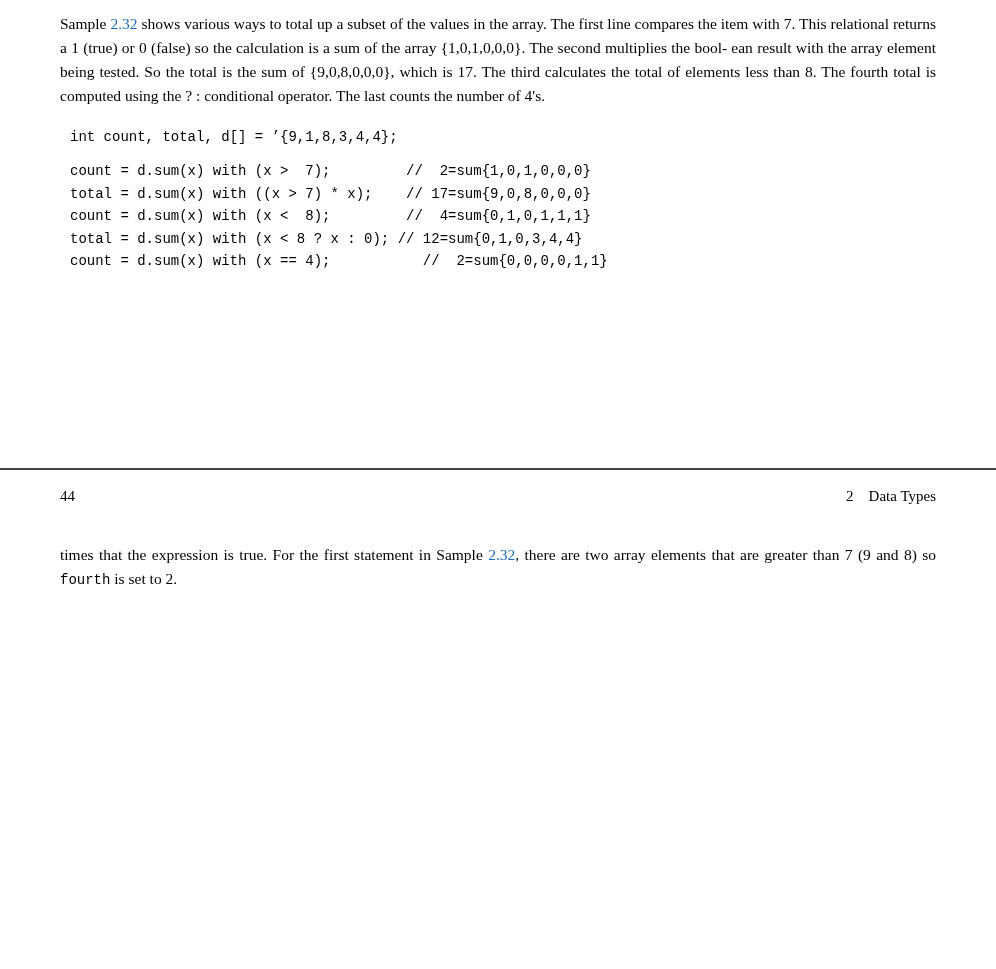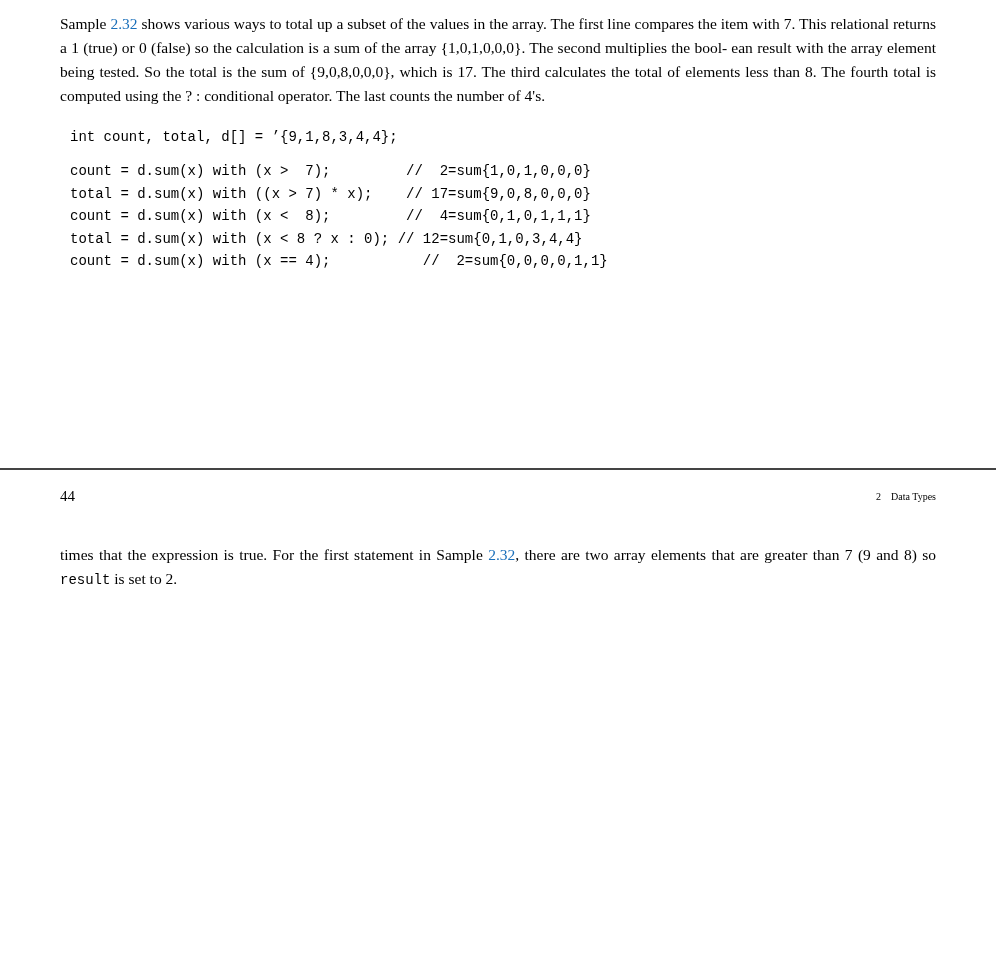--- a/index.html
+++ b/index.html
@@ -75,21 +75,21 @@
       align-items: center;
       padding: 18px 60px;
       font-size: 15px;
     }
 
     .page-number-left {
       font-size: 15px;
     }
 
     .chapter-info {
-      font-size: 10px;
+      font-size: 15px;
       margin-left: 32px;
     }
 
     .bottom-text {
       padding: 20px 60px 10px 60px;
       font-size: 15.5px;
       line-height: 1.55;
       text-align: justify;
     }
 
@@ -149,15 +149,15 @@
 <div class="page-bottom">
   <span class="page-number-left">44</span>
   <span class="chapter-info">
     <span>2</span>&nbsp;&nbsp;&nbsp;&nbsp;<span>Data Types</span>
   </span>
 </div>
 
 <div class="bottom-text">
   <p class="body-text">
     times that the expression is true. For the first statement in Sample <a class="link-blue">2.32</a>, there are two
-    array elements that are greater than 7 (9 and 8) so <span class="inline-code">result</span> is set to 2.
+    array elements that are greater than 7 (9 and 8) so <span class="inline-code">fourth</span> is set to 2.
   </p>
 </div>
 
 </body></html>

